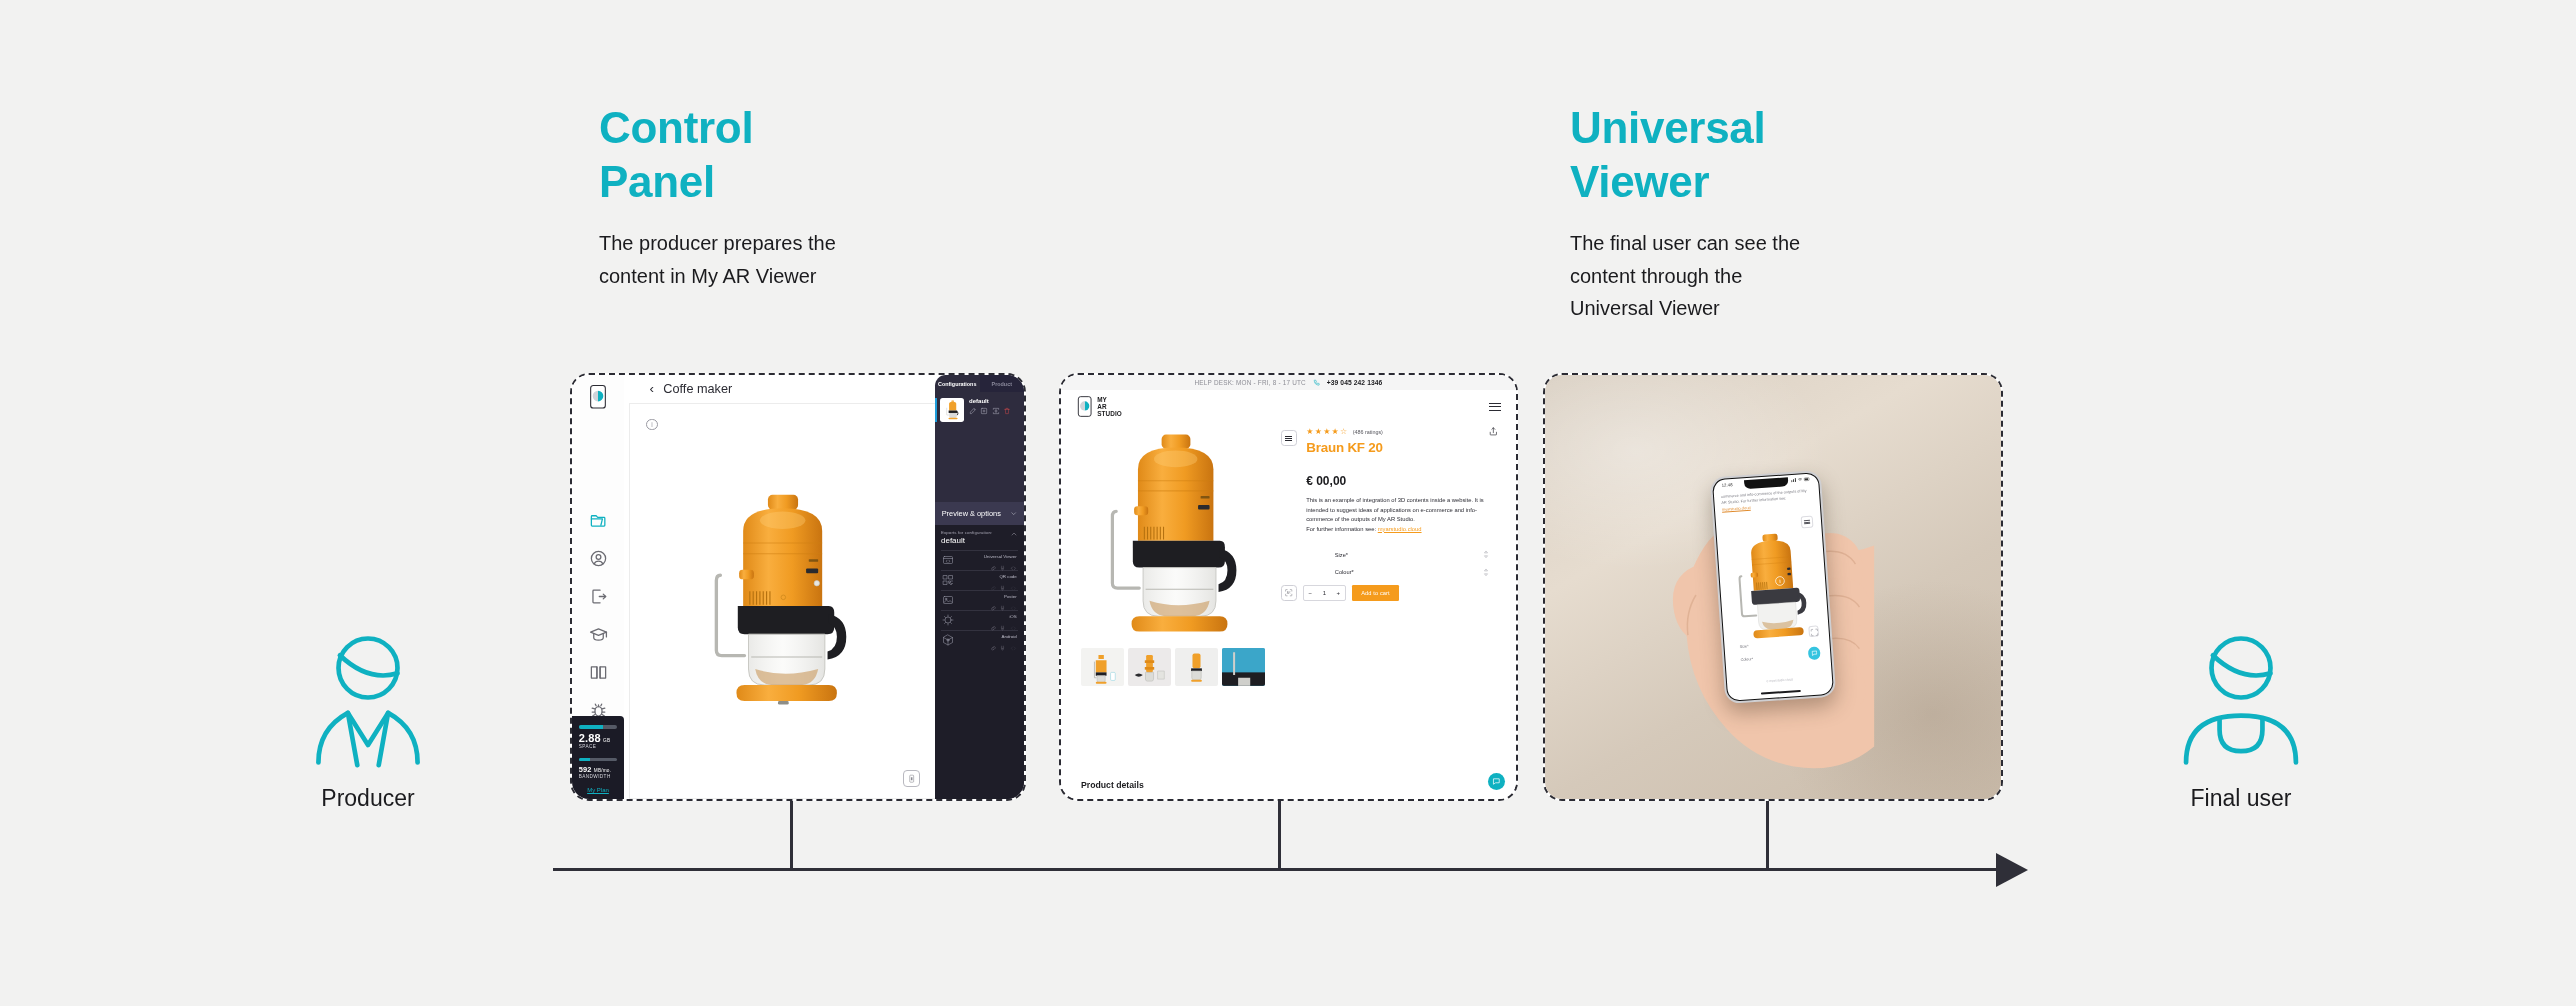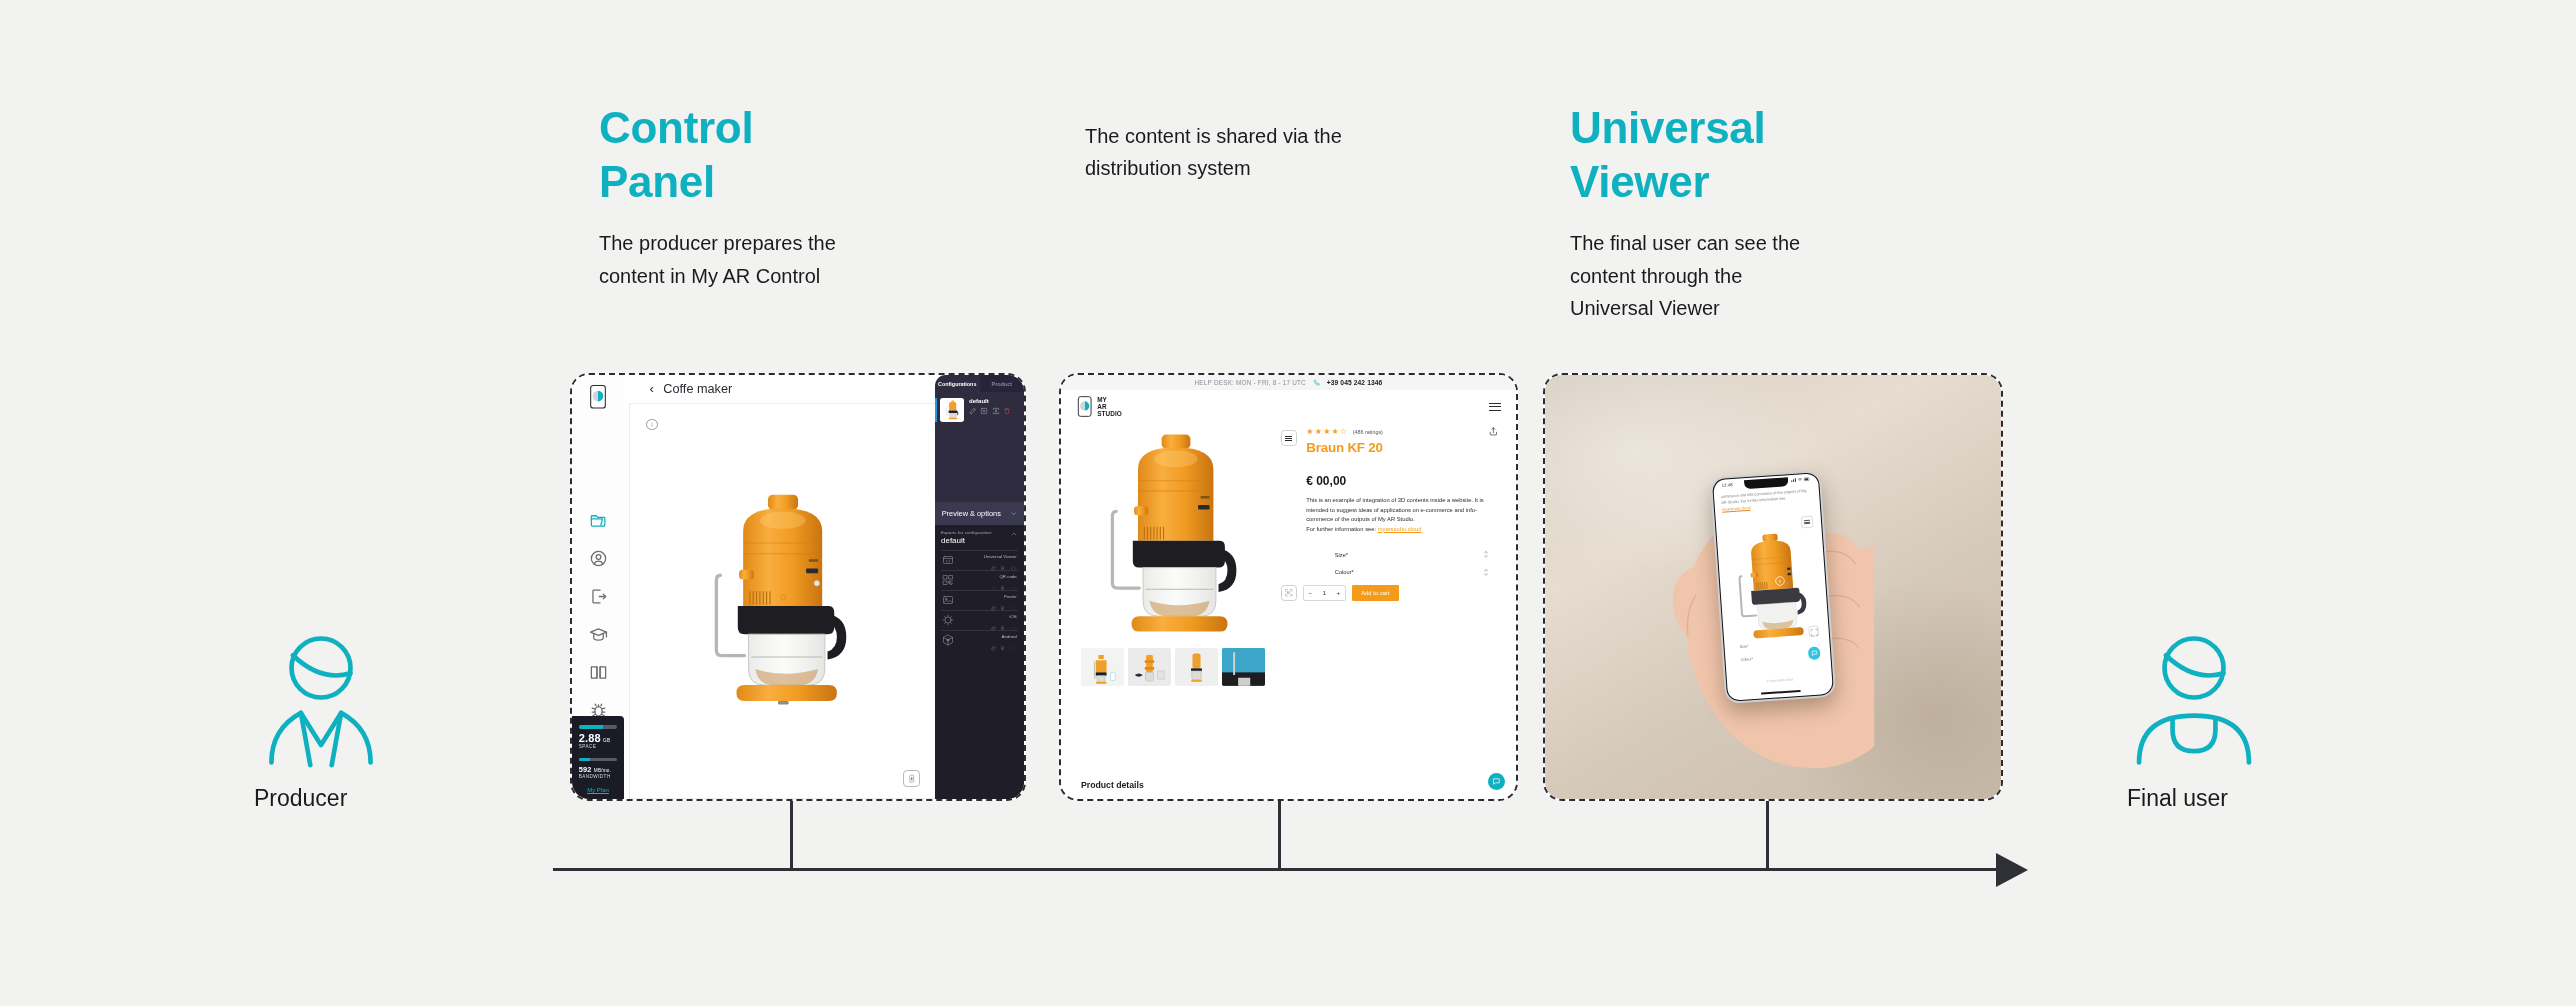--- a/index.html
+++ b/index.html
@@ -180,39 +180,37 @@
 
   
   .tl-line { position: absolute; left: 553px; top: 868px; width: 1448px; height: 3.4px; background: #2f2f38; }
   .tl-tick { position: absolute; width: 3.4px; background: #2f2f38; }
   .tl-arrow {
     position: absolute; left: 1996px; top: 853px; width: 0; height: 0;
     border-left: 32px solid #2f2f38; border-top: 17px solid transparent; border-bottom: 17px solid transparent;
   }
 
   
-  .actor { position: absolute; width: 228px; }
+  .actor { position: absolute; width: 228px; text-align: center; }
   .actor-label { font-size: 23px; color: #1b1b1e; margin-top: 10.7px; }
   .actor svg path, .actor svg circle { fill: none; stroke: #0fb1c1; stroke-width: 7; stroke-linecap: round; stroke-linejoin: round; }
 </style>
 </head>
 <body>
 
 <div class="stage">
 
   <div class="col" style="left:599px; width:309px;">
     <div class="col-title">Control
 Panel</div>
     <div class="col-desc">The producer prepares the
-content in My AR Control</div>
+content in My AR Viewer</div>
   </div>
 
   <div class="col" style="left:1085px; width:322px;">
-    <div class="col-desc">The content is shared via the
-distribution system</div>
   </div>
 
   <div class="col" style="left:1570px; width:335px;">
     <div class="col-title">Universal
 Viewer</div>
     <div class="col-desc">The final user can see the
 content through the
 Universal Viewer</div>
   </div>
 

